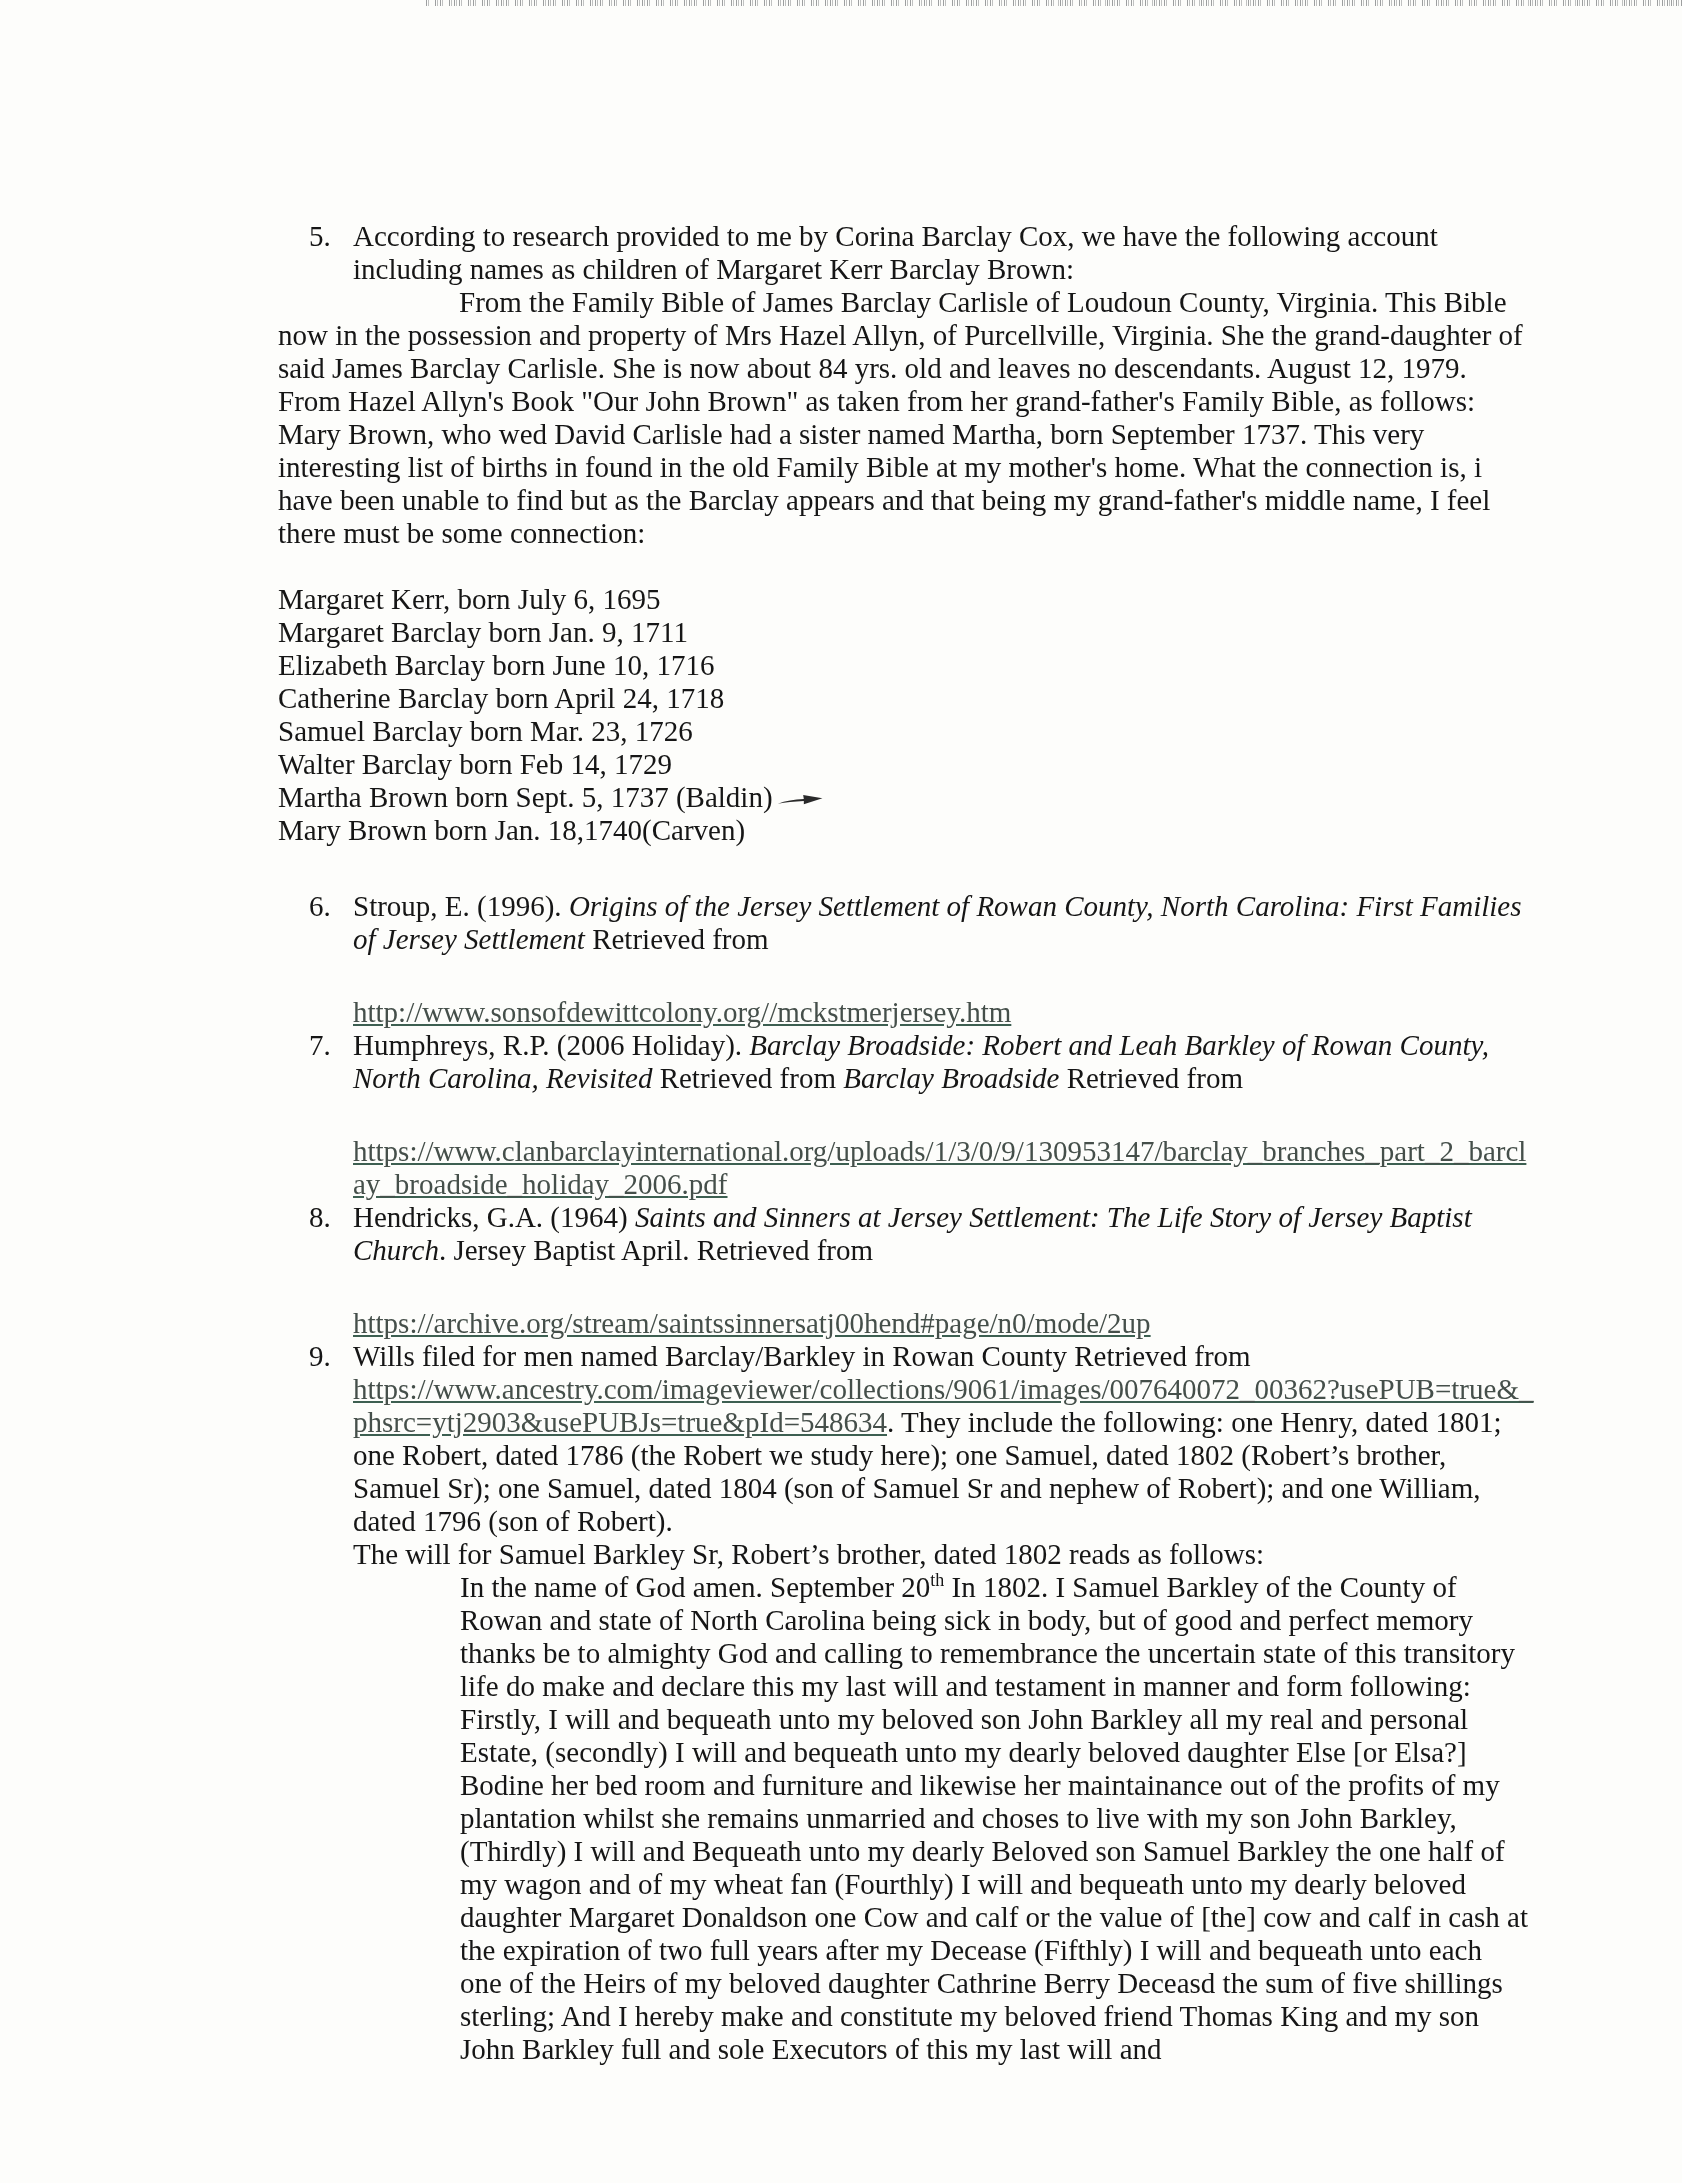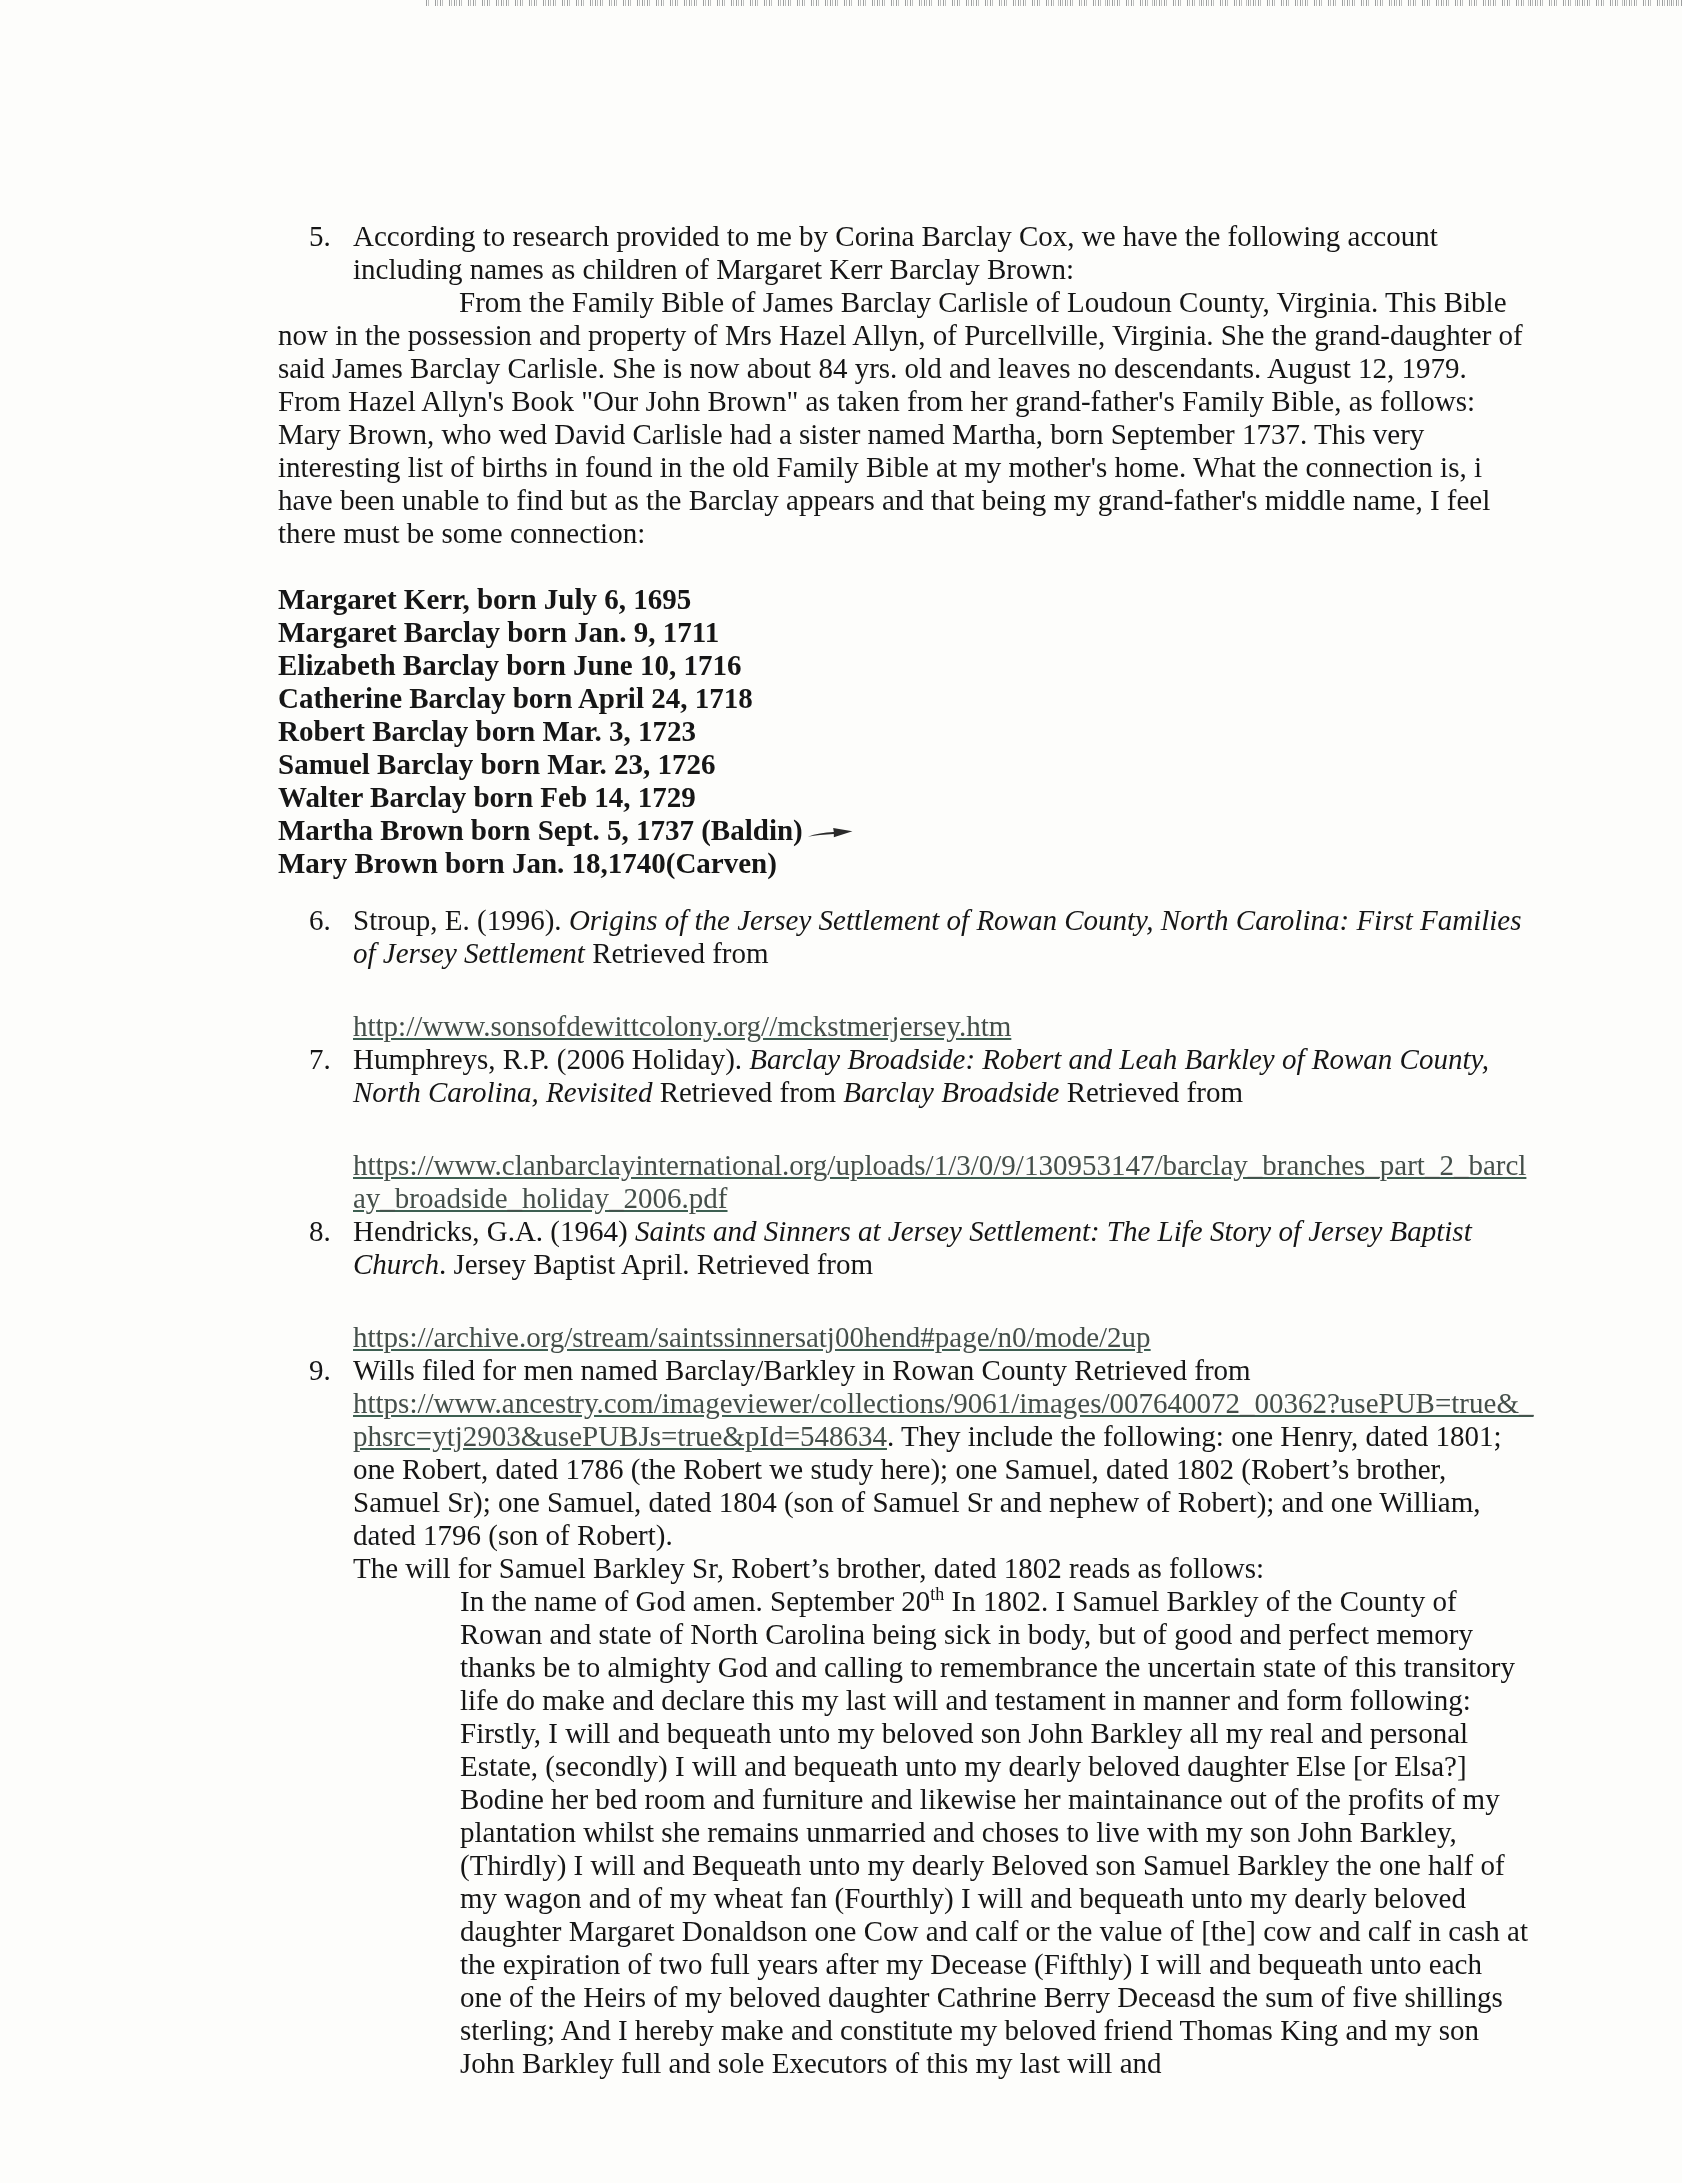--- a/index.html
+++ b/index.html
@@ -21,21 +21,21 @@
     background: repeating-linear-gradient(90deg,
       rgba(20,25,30,0.55) 0 0.7px, rgba(255,255,255,0) 0.7px 2px,
       rgba(20,25,30,0.35) 2px 2.7px, rgba(255,255,255,0) 2.7px 4.7px);
     opacity:.75;
   }
   .ref { display:flex; margin-left:31px; }
   .ref .num { flex:0 0 44px; }
   .ref .body { flex:1 1 auto; min-width:0; }
   .p { }
   .indent { text-indent:181px; }
-  .births { margin-top:33px; margin-bottom:24px;font-weight:bold; }
+  .births { margin-top:33px; margin-bottom:43px; }
   .i { font-style: italic; }
   .link, .link:visited {
     color:#454f4a;
     text-decoration: underline;
     text-decoration-color:#3d5f51;
     word-break: break-all;
     margin-top: 40px;
   }
   a.block-link { display:block; }
   .will { margin-left:107px; margin-right:6.7px; }
@@ -56,21 +56,20 @@
 
   <div class="p indent">From the Family Bible of James Barclay Carlisle of Loudoun County, Virginia. This Bible now in the possession and property of Mrs Hazel Allyn, of Purcellville, Virginia. She the grand-daughter of said James Barclay Carlisle. She is now about 84 yrs. old and leaves no descendants. August 12, 1979.</div>
   <div class="p">From Hazel Allyn's Book "Our John Brown" as taken from her grand-father's Family Bible, as follows:</div>
   <div class="p">Mary Brown, who wed David Carlisle had a sister named Martha, born September 1737. This very interesting list of births in found in the old Family Bible at my mother's home. What the connection is, i have been unable to find but as the Barclay appears and that being my grand-father's middle name, I feel there must be some connection:</div>
 
   <div class="births">
     <div class="birth">Margaret Kerr, born July 6, 1695</div>
     <div class="birth">Margaret Barclay born Jan. 9, 1711</div>
     <div class="birth">Elizabeth Barclay born June 10, 1716</div>
     <div class="birth">Catherine Barclay born April 24, 1718</div>
-    <div class="birth">Robert Barclay born Mar. 3, 1723</div>
     <div class="birth">Samuel Barclay  born Mar. 23, 1726</div>
     <div class="birth">Walter Barclay born Feb 14, 1729</div>
     <div class="birth">
       <span>Martha Brown born Sept. 5, 1737 (Baldin)</span><span class="arrow-mark"><svg width="47" height="17.3" viewBox="0 0 70 26">
             <path d="M1 19 Q 18 13 40 12 L39 6 L68 11 L40 20 L40 15 Q 18 16 1 19 Z" fill="#2a2a2a"></path>
           </svg></span>
     </div>
     <div class="birth">Mary Brown born Jan. 18,1740(Carven)</div>
   </div>
 

